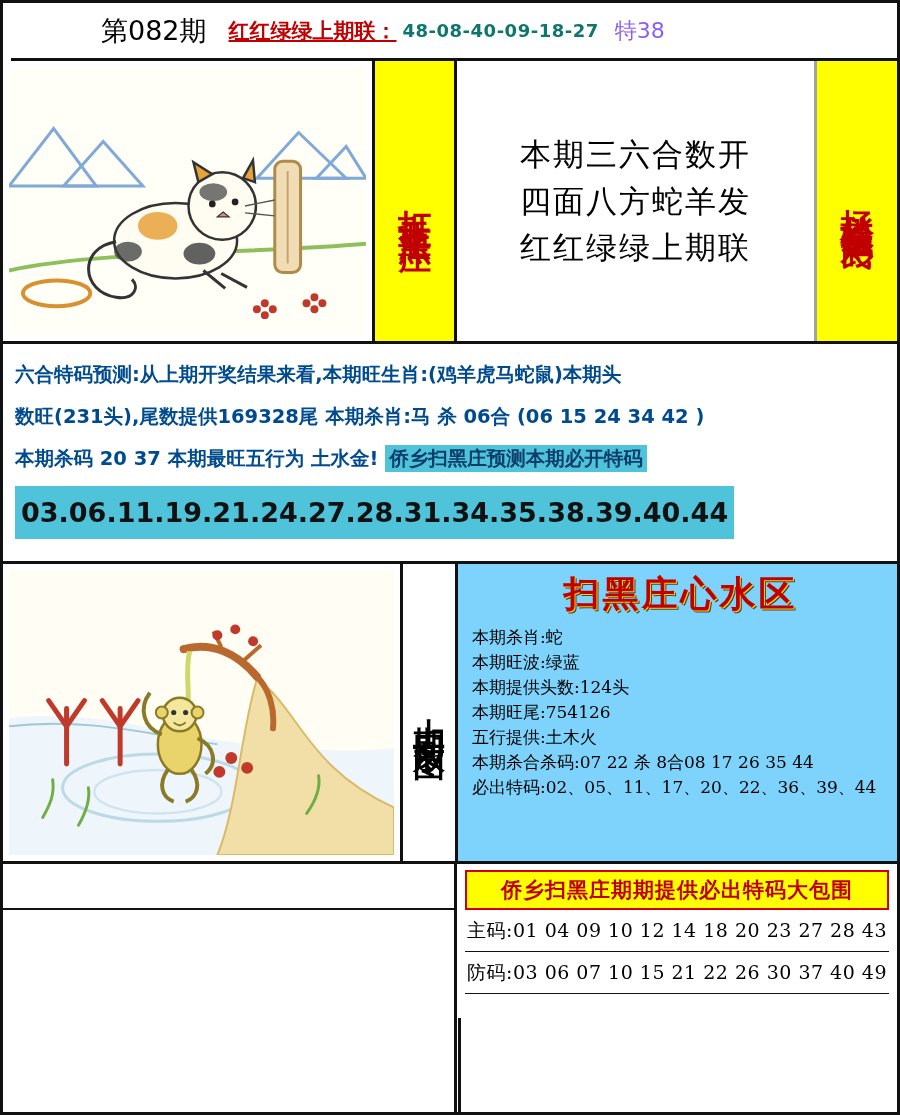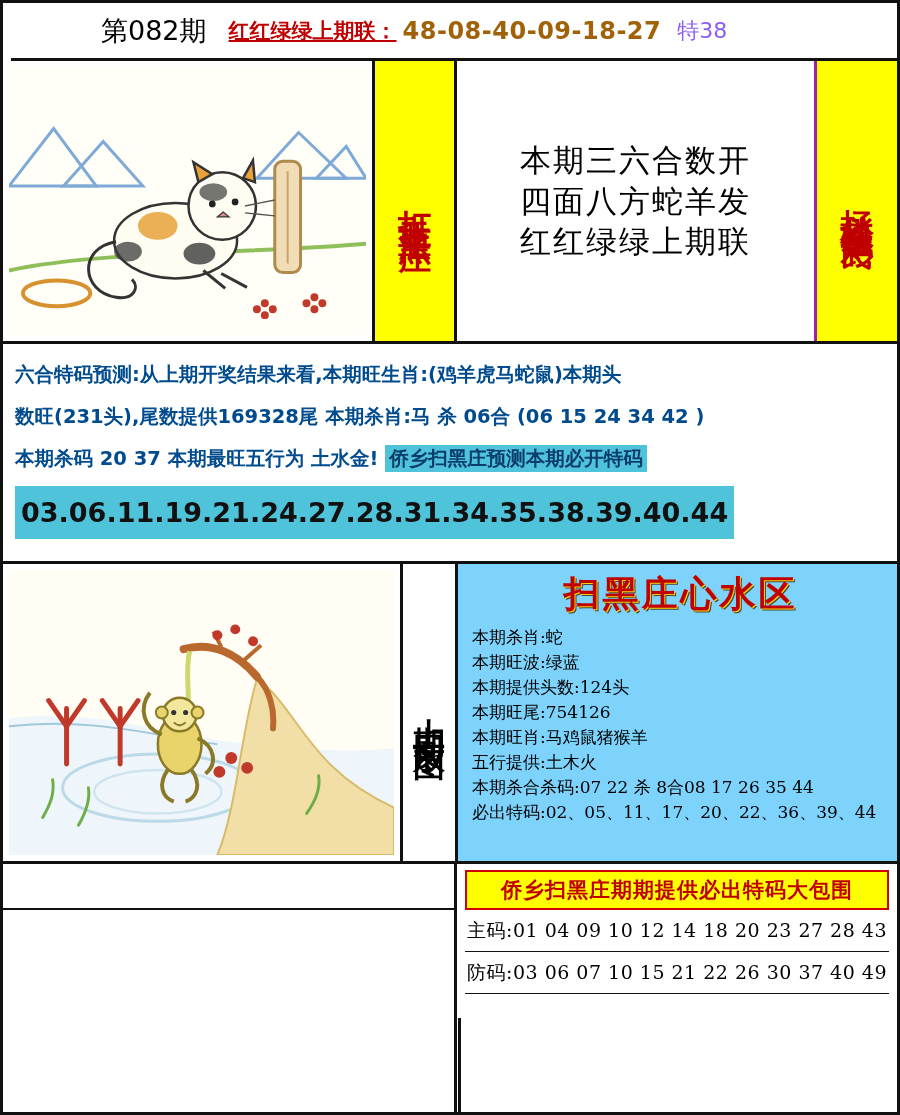--- a/index.html
+++ b/index.html
@@ -29,21 +29,21 @@
     font-size:27px;color:#000;font-weight:400;
     margin-left:90px;letter-spacing:0px;
     font-family:"DejaVu Sans",sans-serif;
   }
   .prev-label{
     font-size:21px;color:#c00000;font-weight:bold;
     margin-left:22px;
     text-decoration:underline;
   }
   .prev-nums{
-    font-size:24px;color:#a16207;font-weight:bold;
+    font-size:18px;color:#0f766e;font-weight:bold;
     margin-left:6px;letter-spacing:0.5px;
   }
   .prev-special{
     font-size:22px;color:#8b5cf6;font-weight:normal;
     margin-left:16px;
   }
 
   
   .top-band{
     position:absolute;left:0;top:58px;width:894px;height:283px;
@@ -75,25 +75,26 @@
   .vert-text{
     writing-mode:vertical-rl;
     text-orientation:upright;
     font-size:33px;font-weight:bold;color:#c00000;
     letter-spacing:6px;
     line-height:1.05;
   }
   .slogan-cell{
     flex:1;height:100%;
     box-sizing:border-box;
-    border-right:3px solid #a21caf;
+    border-right:3px solid #a3a3a3;
     display:flex;flex-direction:column;
     align-items:center;justify-content:center;
     background:#fff;
     padding:4px 0;
+    gap:6px;
   }
   .slogan-line{
     font-size:31px;color:#000;font-weight:500;
     letter-spacing:2px;line-height:1.32;
     font-family:"DejaVu Serif","Liberation Serif",serif;
   }
   .vert-cell.right{
     border-right:none;width:80px;
   }
 
@@ -379,21 +380,20 @@
     <div class="vert-cell2">
       <div class="vert-text2">上期回放图</div>
     </div>
 
     <div class="info-cell">
       <div class="zone-title">扫黑庄心水区</div>
       <div class="info-line">本期杀肖:蛇</div>
       <div class="info-line">本期旺波:绿蓝</div>
       <div class="info-line">本期提供头数:124头</div>
       <div class="info-line">本期旺尾:754126</div>
-      <div class="info-line">本期旺肖:马鸡鼠猪猴羊</div>
       <div class="info-line">五行提供:土木火</div>
       <div class="info-line">本期杀合杀码:07 22 杀 8合08 17 26 35 44</div>
       <div class="info-line">必出特码:02、05、11、17、20、22、36、39、44</div>
     </div>
   </div>
 
   <div class="footer">
     <div class="foot-left">
       <div class="hr"></div>
     </div>

